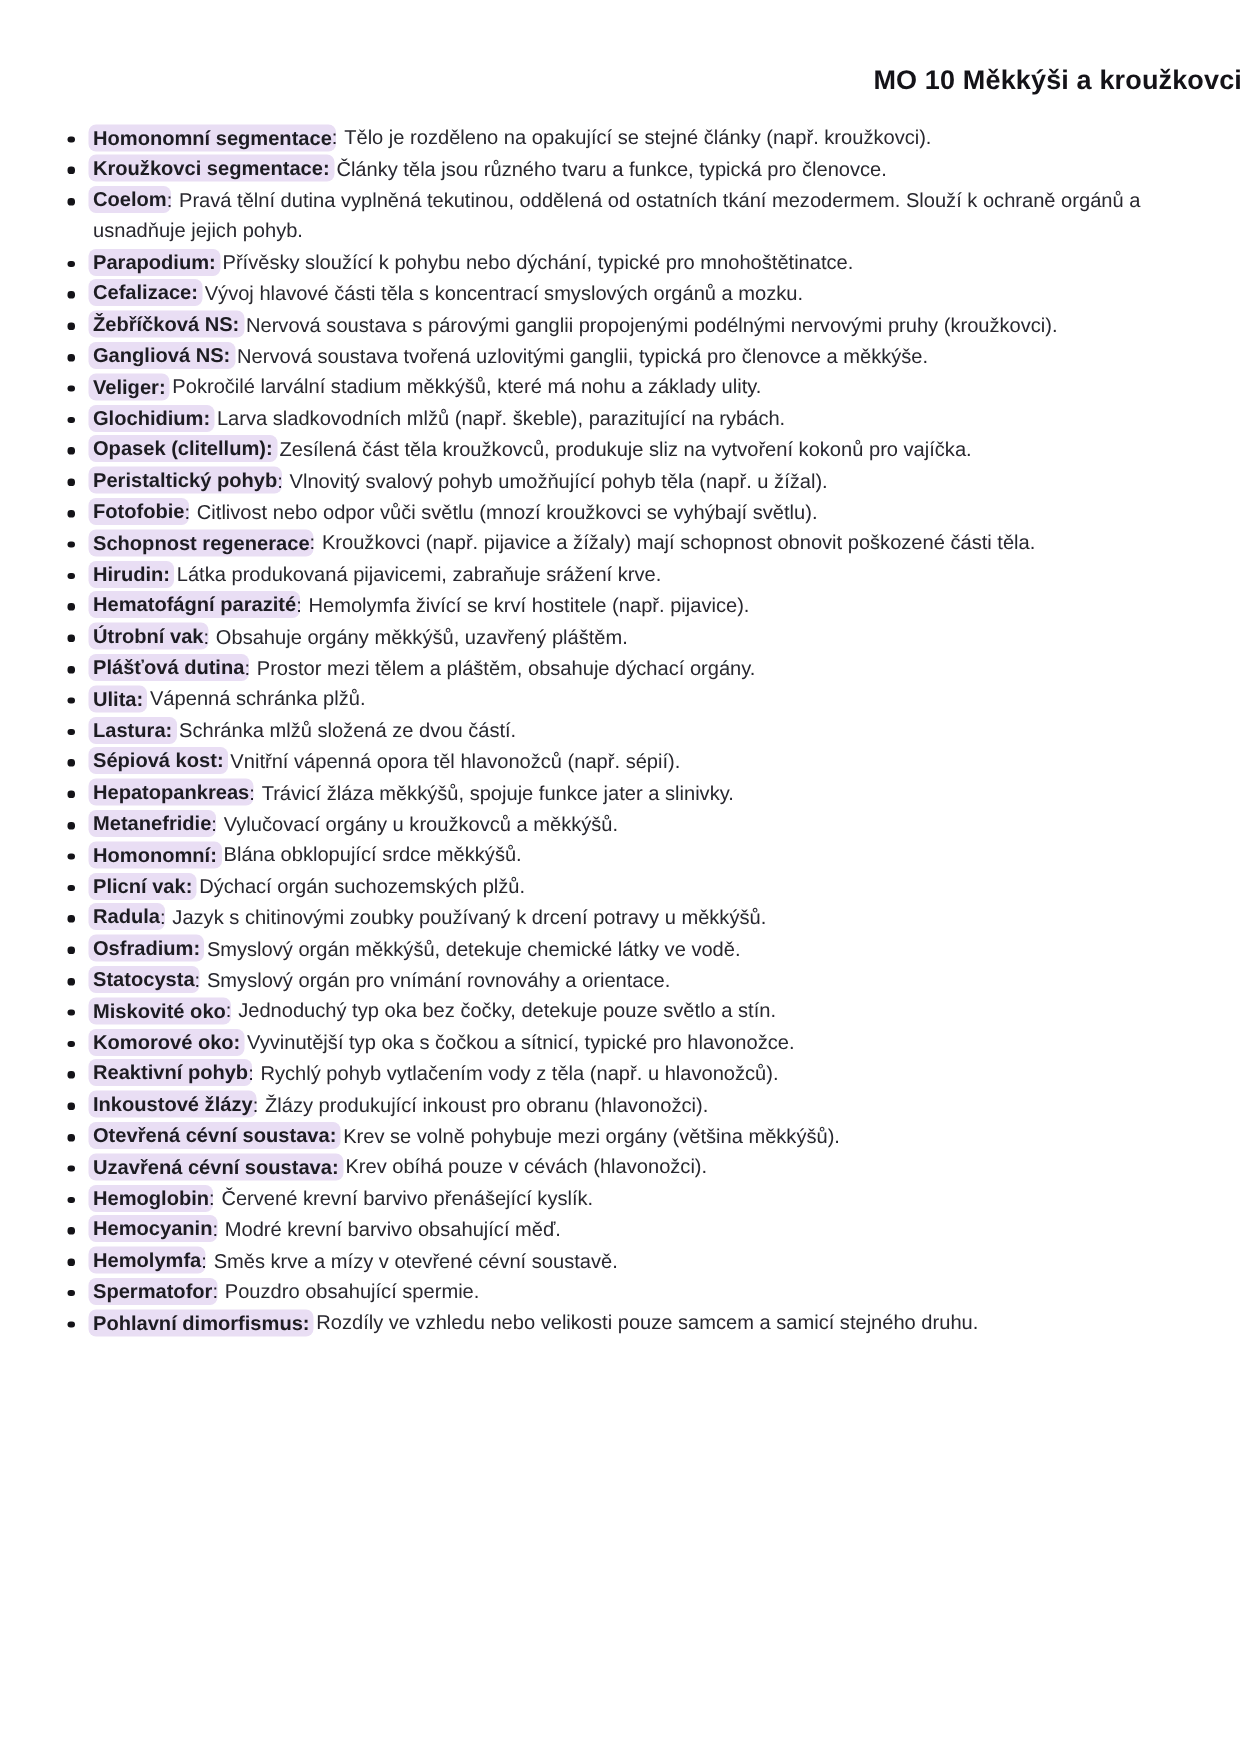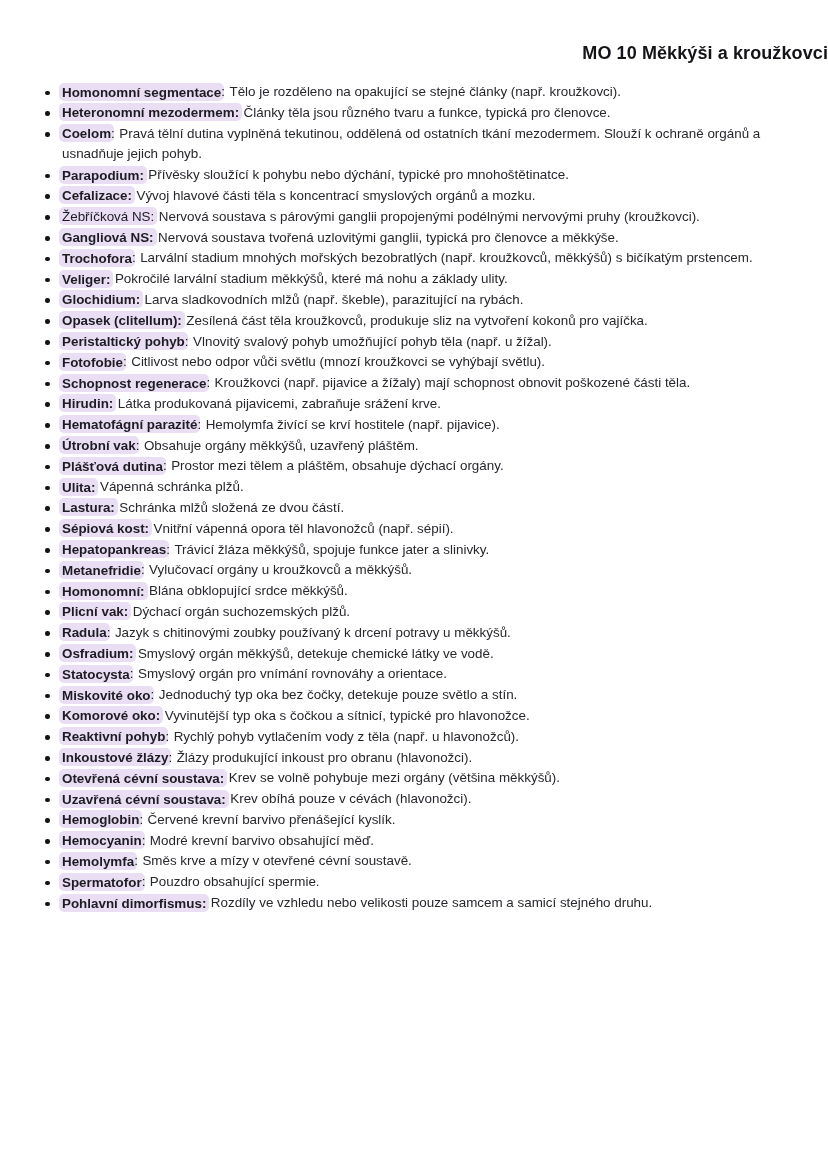--- a/index.html
+++ b/index.html
@@ -60,44 +60,43 @@
     font-weight: 700;
     color: var(--ink);
     background: var(--hl);
     border-radius: 5px;
     padding: 1.5px 3px;
     margin: 0 -3px;
     -webkit-box-decoration-break: clone;
     box-decoration-break: clone;
   }
   .term.regular {
-    font-weight: 400;
+    font-weight: 700;
   }
   .colon {
     font-weight: 400;
     color: var(--ink);
   }
   .def {
     margin-left: 4.5px;
   }
 </style>
 </head>
 <body>
 
 <main class="page">
   <h1 class="page-title">MO 10 Měkkýši a kroužkovci</h1>
   <ul class="term-list">
       <li class="entry"><span class="term">Homonomní segmentace</span><span class="colon">:</span><span class="def">Tělo je rozděleno na opakující se stejné články (např. kroužkovci).</span></li>
-      <li class="entry"><span class="term">Heteronomní mezodermem:</span><span class="def">Články těla jsou různého tvaru a funkce, typická pro členovce.</span></li>
+      <li class="entry"><span class="term">Kroužkovci segmentace:</span><span class="def">Články těla jsou různého tvaru a funkce, typická pro členovce.</span></li>
       <li class="entry"><span class="term">Coelom</span><span class="colon">:</span><span class="def">Pravá tělní dutina vyplněná tekutinou, oddělená od ostatních tkání mezodermem. Slouží k ochraně orgánů a usnadňuje jejich pohyb.</span></li>
       <li class="entry"><span class="term">Parapodium:</span><span class="def">Přívěsky sloužící k pohybu nebo dýchání, typické pro mnohoštětinatce.</span></li>
       <li class="entry"><span class="term">Cefalizace:</span><span class="def">Vývoj hlavové části těla s koncentrací smyslových orgánů a mozku.</span></li>
       <li class="entry"><span class="term regular">Žebříčková NS:</span><span class="def">Nervová soustava s párovými ganglii propojenými podélnými nervovými pruhy (kroužkovci).</span></li>
       <li class="entry"><span class="term">Gangliová NS:</span><span class="def">Nervová soustava tvořená uzlovitými ganglii, typická pro členovce a měkkýše.</span></li>
-      <li class="entry"><span class="term">Trochofora</span><span class="colon">:</span><span class="def">Larvální stadium mnohých mořských bezobratlých (např. kroužkovců, měkkýšů) s bičíkatým prstencem.</span></li>
       <li class="entry"><span class="term">Veliger:</span><span class="def">Pokročilé larvální stadium měkkýšů, které má nohu a základy ulity.</span></li>
       <li class="entry"><span class="term">Glochidium:</span><span class="def">Larva sladkovodních mlžů (např. škeble), parazitující na rybách.</span></li>
       <li class="entry"><span class="term">Opasek (clitellum):</span><span class="def">Zesílená část těla kroužkovců, produkuje sliz na vytvoření kokonů pro vajíčka.</span></li>
       <li class="entry"><span class="term">Peristaltický pohyb</span><span class="colon">:</span><span class="def">Vlnovitý svalový pohyb umožňující pohyb těla (např. u žížal).</span></li>
       <li class="entry"><span class="term">Fotofobie</span><span class="colon">:</span><span class="def">Citlivost nebo odpor vůči světlu (mnozí kroužkovci se vyhýbají světlu).</span></li>
       <li class="entry"><span class="term">Schopnost regenerace</span><span class="colon">:</span><span class="def">Kroužkovci (např. pijavice a žížaly) mají schopnost obnovit poškozené části těla.</span></li>
       <li class="entry"><span class="term">Hirudin:</span><span class="def">Látka produkovaná pijavicemi, zabraňuje srážení krve.</span></li>
       <li class="entry"><span class="term">Hematofágní parazité</span><span class="colon">:</span><span class="def">Hemolymfa živící se krví hostitele (např. pijavice).</span></li>
       <li class="entry"><span class="term">Útrobní vak</span><span class="colon">:</span><span class="def">Obsahuje orgány měkkýšů, uzavřený pláštěm.</span></li>
       <li class="entry"><span class="term">Plášťová dutina</span><span class="colon">:</span><span class="def">Prostor mezi tělem a pláštěm, obsahuje dýchací orgány.</span></li>

